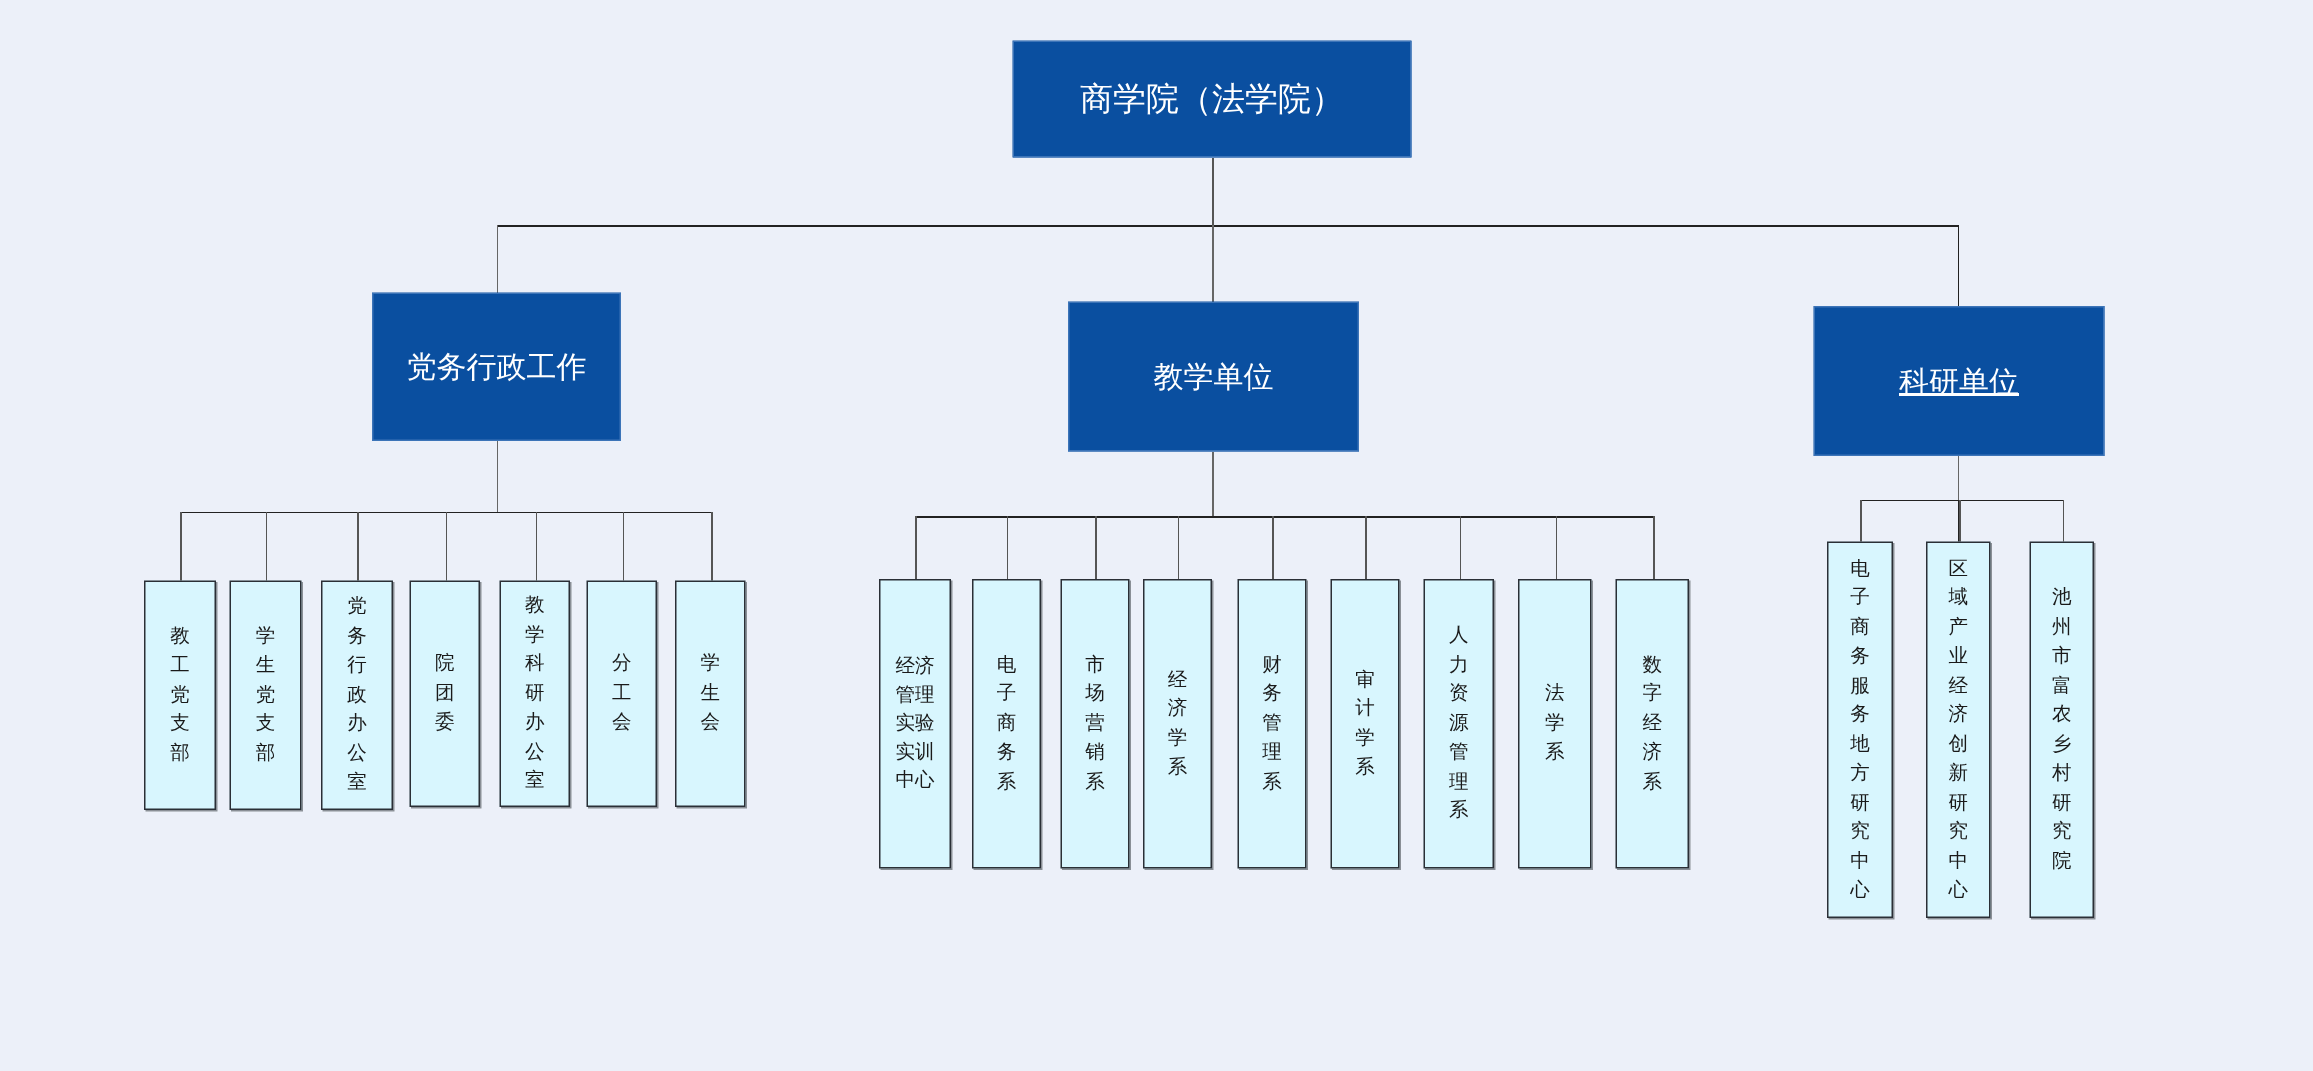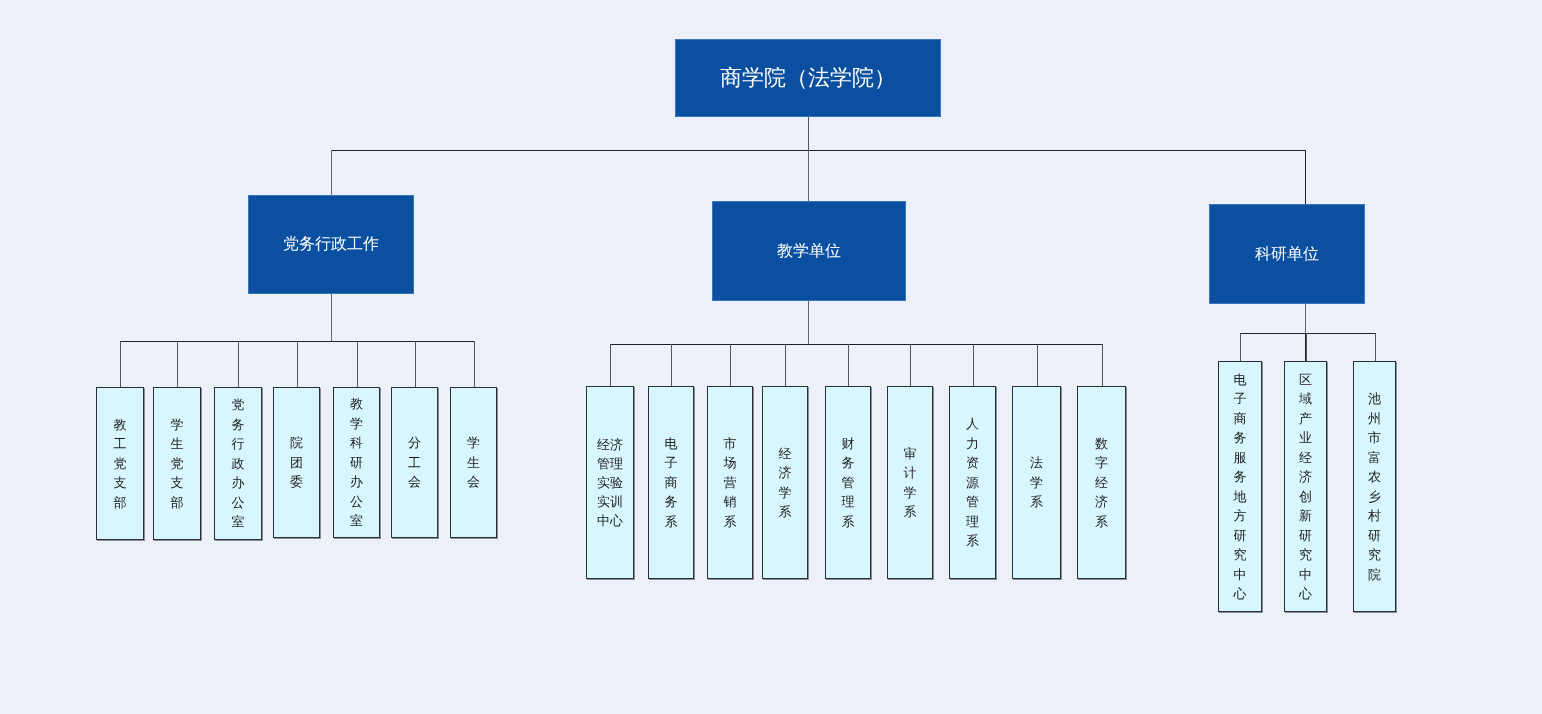--- a/index.html
+++ b/index.html
@@ -9,21 +9,21 @@
     font-family: "DejaVu Sans", "Liberation Sans", sans-serif;
   }
   #lines { position: absolute; left: 0; top: 0; width: 1542px; height: 714px; pointer-events: none; }
   .node-dark {
     position: absolute; background: #0a4fa0; color: #ffffff;
     display: flex; align-items: center; justify-content: center;
     box-shadow: 0 0 0 1px #3c74b8 inset;
     box-sizing: border-box;
   }
   .root-box { font-size: 22px; letter-spacing: 0px; }
-  .l2-box { font-size: 16px; }
+  .l2-box { font-size: 20px; }
   .leaf {
     position: absolute; box-sizing: border-box;
     background: #d8f6fe; border: 1px solid #2a2f36;
     box-shadow: 1px 1px 0 0 #8a8f96;
     display: flex; align-items: center; justify-content: center;
     color: #1a1a1a; font-size: 13px;
   }
   .leaf .vtext {
     display: flex; flex-direction: column; align-items: center;
     line-height: 19.5px;
@@ -61,31 +61,31 @@
     <line x1="1037.5" y1="344" x2="1037.5" y2="386" stroke="#555" stroke-width="1" shape-rendering="crispEdges"></line>
     <line x1="1102.5" y1="344" x2="1102.5" y2="386" stroke="#555" stroke-width="1" shape-rendering="crispEdges"></line>
     <line x1="1305.5" y1="304" x2="1305.5" y2="333" stroke="#666" stroke-width="1" shape-rendering="crispEdges"></line>
     <line x1="1240.5" y1="333.5" x2="1375.5" y2="333.5" stroke="#222222" stroke-width="1" shape-rendering="crispEdges"></line>
     <line x1="1240.5" y1="333" x2="1240.5" y2="361" stroke="#555" stroke-width="1" shape-rendering="crispEdges"></line>
     <line x1="1306.5" y1="333" x2="1306.5" y2="361" stroke="#555" stroke-width="1" shape-rendering="crispEdges"></line>
     <line x1="1375.5" y1="333" x2="1375.5" y2="361" stroke="#555" stroke-width="1" shape-rendering="crispEdges"></line>
     <line x1="1305.5" y1="333" x2="1305.5" y2="361" stroke="#222222" stroke-width="1" shape-rendering="crispEdges"></line>
   </svg>
 
-<div id="root-node" class="node-dark root-box" style="left:675px; top:27px; width:266px; height:78px;margin-top:12px;">
+<div id="root-node" class="node-dark root-box" style="left:675px; top:27px; width:266px; height:78px;">
   <span>商学院（法学院）</span>
 </div>
 
 <div id="branch-0" class="node-dark l2-box" style="left:248px; top:195px; width:166px; height:99px;">
   <span>党务行政工作</span>
 </div>
 <div id="branch-1" class="node-dark l2-box" style="left:712px; top:201px; width:194px; height:100px;">
   <span>教学单位</span>
 </div>
-<div id="branch-2" class="node-dark l2-box" style="left:1209px; top:204px; width:156px; height:100px;">
+<div id="branch-2" class="node-dark l2-box" style="left:1209px; top:204px; width:194px; height:100px;text-decoration:underline;">
   <span>科研单位</span>
 </div>
 
 <div id="leaves">
     <div class="leaf" style="left: 96px; top: 387px; width: 48px; height: 153px;">
       <div class="vtext">
         <span>教</span>
         <span>工</span>
         <span>党</span>
         <span>支</span>

